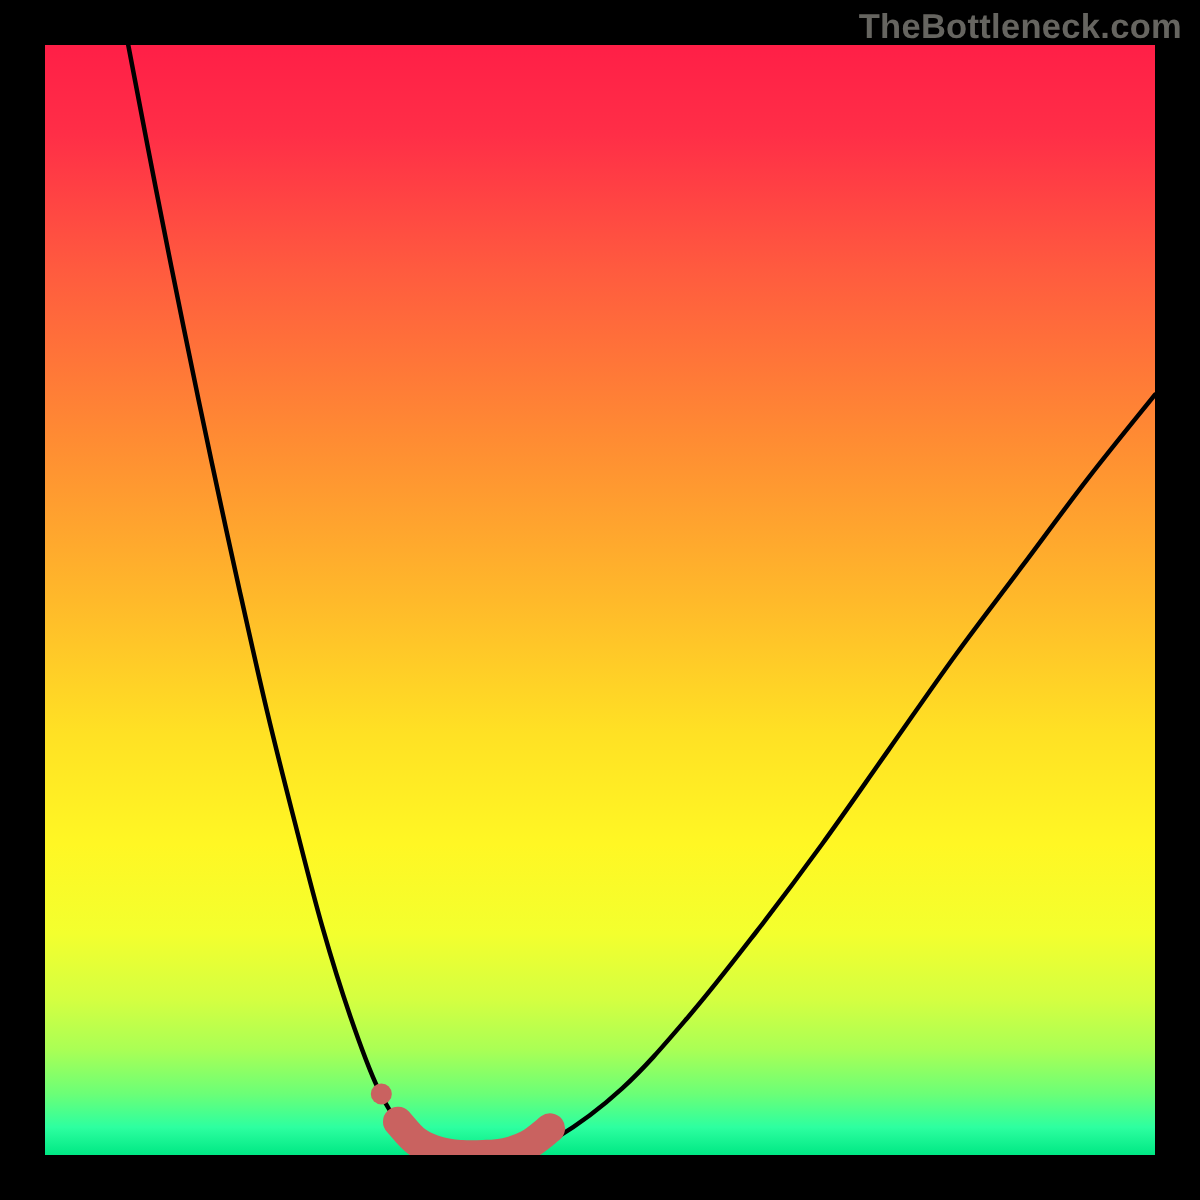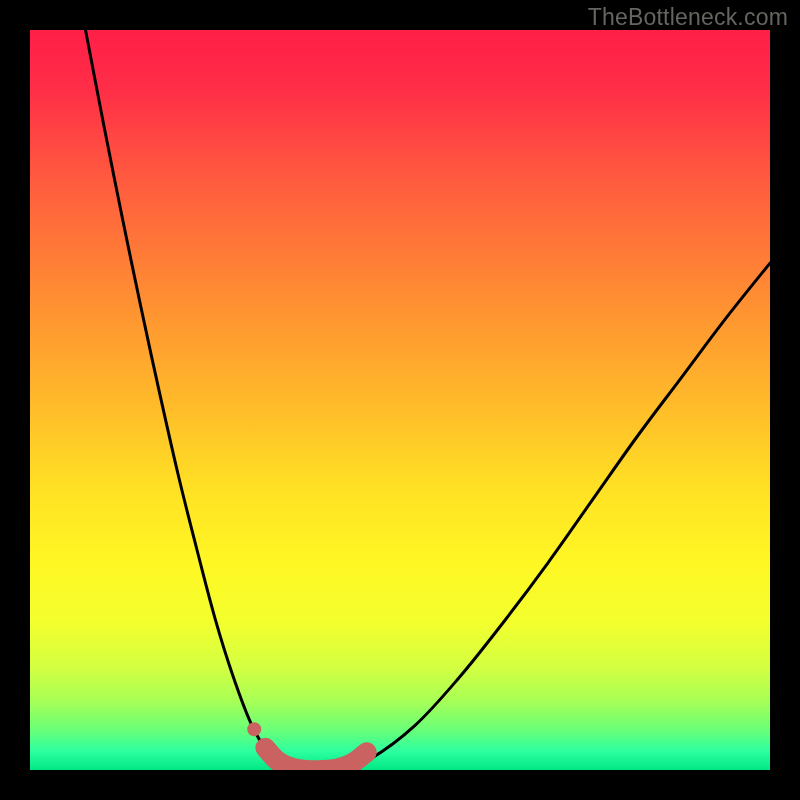--- a/index.html
+++ b/index.html
@@ -23,21 +23,21 @@
     width: 740px;
     height: 740px;
     overflow: hidden;
   }
   .watermark {
     position: absolute;
     top: 4px;
     right: 12px;
     color: #666560;
     font-size: 23px;
-    font-weight: 400;
+    font-weight: 700;
     letter-spacing: 0.2px;
   }
   svg { display: block; }
 </style>
 </head>
 <body>
 
 <div class="frame">
   <div class="watermark">TheBottleneck.com</div>
   <div class="plot">

